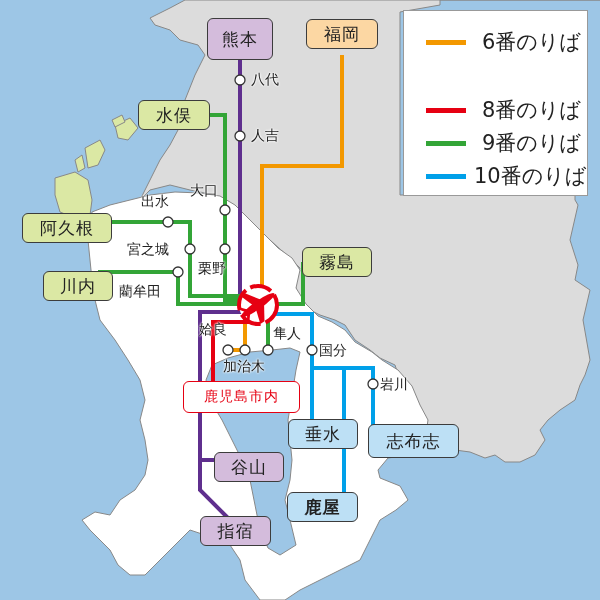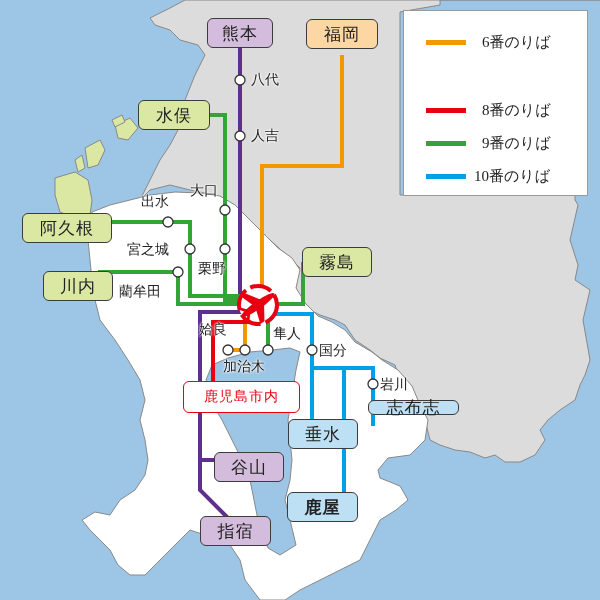--- a/index.html
+++ b/index.html
@@ -8,21 +8,21 @@
     .box { position: absolute; border: 1.5px solid #3c3c3c; border-radius: 6px; display: flex; align-items: center; justify-content: center; font-size: 17px; color: #222; box-sizing: border-box; letter-spacing: 1px; }
     .box.purple { background: #d4bcdc; }
     .box.orange { background: #fcd7a3; }
     .box.green { background: #dbe8a4; }
     .box.blue { background: #bde0f5; }
     .box.red { background: #fff; border: 1.5px solid #e60012; color: #e60012; font-size: 14px; }
     .lbl { position: absolute; font-size: 14px; color: #222; white-space: nowrap; text-shadow: 0 0 2px #fff, 0 0 2px #fff, 0 0 3px #fff; }
     .legend { position: absolute; left: 403px; top: 10px; width: 185px; height: 186px; background: #fff; border: 1px solid #999; box-sizing: border-box; }
     .legend-row { position: absolute; left: 0; width: 100%; height: 20px; display: flex; align-items: center; }
     .legend-swatch { position: absolute; left: 22px; width: 40px; height: 5px; }
-    .legend-text { position: absolute; left: 70px; font-size: 15px; color: #222; font-family: Liberation Serif, serif; }
+    .legend-text { position: absolute; left: 70px; font-size: 21px; color: #222; }
   </style>
 </head>
 <body>
 
 <svg id="map" viewBox="0 0 600 600" xmlns="http://www.w3.org/2000/svg">
 
   <rect x="0" y="0" width="600" height="600" fill="#9dc6e6"></rect>
 
   <path fill="#dcdcdc" stroke="#888" stroke-width="1" d="M150,18 L170,8 L185,0 L600,0 L600,0 L440,0 L440,5 L400,12 L400,195 L575,195 L575,200 L578,205 L570,240 L578,265 L575,280 L590,290 L583,320 L590,360 L585,375 L580,385 L575,400 L560,410 L548,420 L540,430 L545,440 L535,455 L520,462 L505,462 L495,455 L485,458 L470,452 L455,450 L440,445 L430,440 L425,420 L415,395 L400,380 L395,365 L380,358 L370,350 L355,340 L345,325 L335,320 L320,315 L310,310 L300,300 L295,285 L300,268 L290,258 L270,240 L250,225 L235,210 L215,195 L190,190 L170,185 L150,190 L140,200 L150,180 L160,160 L170,145 L178,130 L172,115 L185,100 L195,75 L205,55 L198,45 L180,40 L170,30 L155,25 Z"></path>
 
@@ -85,29 +85,29 @@
     <g transform="rotate(-35)" fill="#e60012">
       <ellipse cx="0" cy="0" rx="20" ry="4"></ellipse>
       <polygon points="-4,-2 6,-2 -4,-17 -9,-17"></polygon>
       <polygon points="-4,2 6,2 -4,17 -9,17"></polygon>
       <polygon points="-14,-1 -10,-1 -16,-8 -19,-8"></polygon>
       <polygon points="-14,1 -10,1 -16,8 -19,8"></polygon>
     </g>
   </g>
 </svg>
 
-<div class="box purple" style="left:207px;top:18px;width:66px;height:30px;">熊本</div>
+<div class="box purple" style="left:207px;top:18px;width:66px;height:42px;">熊本</div>
 <div class="box orange" style="left:306px;top:19px;width:72px;height:30px;">福岡</div>
 <div class="box green" style="left:138px;top:100px;width:72px;height:30px;">水俣</div>
 <div class="box green" style="left:22px;top:213px;width:90px;height:30px;">阿久根</div>
 <div class="box green" style="left:43px;top:271px;width:70px;height:30px;">川内</div>
 <div class="box green" style="left:302px;top:247px;width:70px;height:30px;">霧島</div>
 <div class="box red" style="left:183px;top:381px;width:117px;height:32px;">鹿児島市内</div>
 <div class="box blue" style="left:288px;top:419px;width:70px;height:30px;">垂水</div>
-<div class="box blue" style="left:368px;top:400px;width:91px;height:15px;">志布志</div>
+<div class="box blue" style="left:368px;top:424px;width:91px;height:34px;">志布志</div>
 <div class="box purple" style="left:214px;top:452px;width:70px;height:30px;">谷山</div>
 <div class="box blue" style="left:287px;top:492px;width:71px;height:30px;font-weight:bold;">鹿屋</div>
 <div class="box purple" style="left:200px;top:516px;width:71px;height:30px;">指宿</div>
 
 <span class="lbl" style="left:251px;top:71px;">八代</span>
 <span class="lbl" style="left:251px;top:127px;">人吉</span>
 <span class="lbl" style="left:141px;top:193px;">出水</span>
 <span class="lbl" style="left:190px;top:182px;">大口</span>
 <span class="lbl" style="left:127px;top:241px;">宮之城</span>
 <span class="lbl" style="left:198px;top:260px;">栗野</span>

